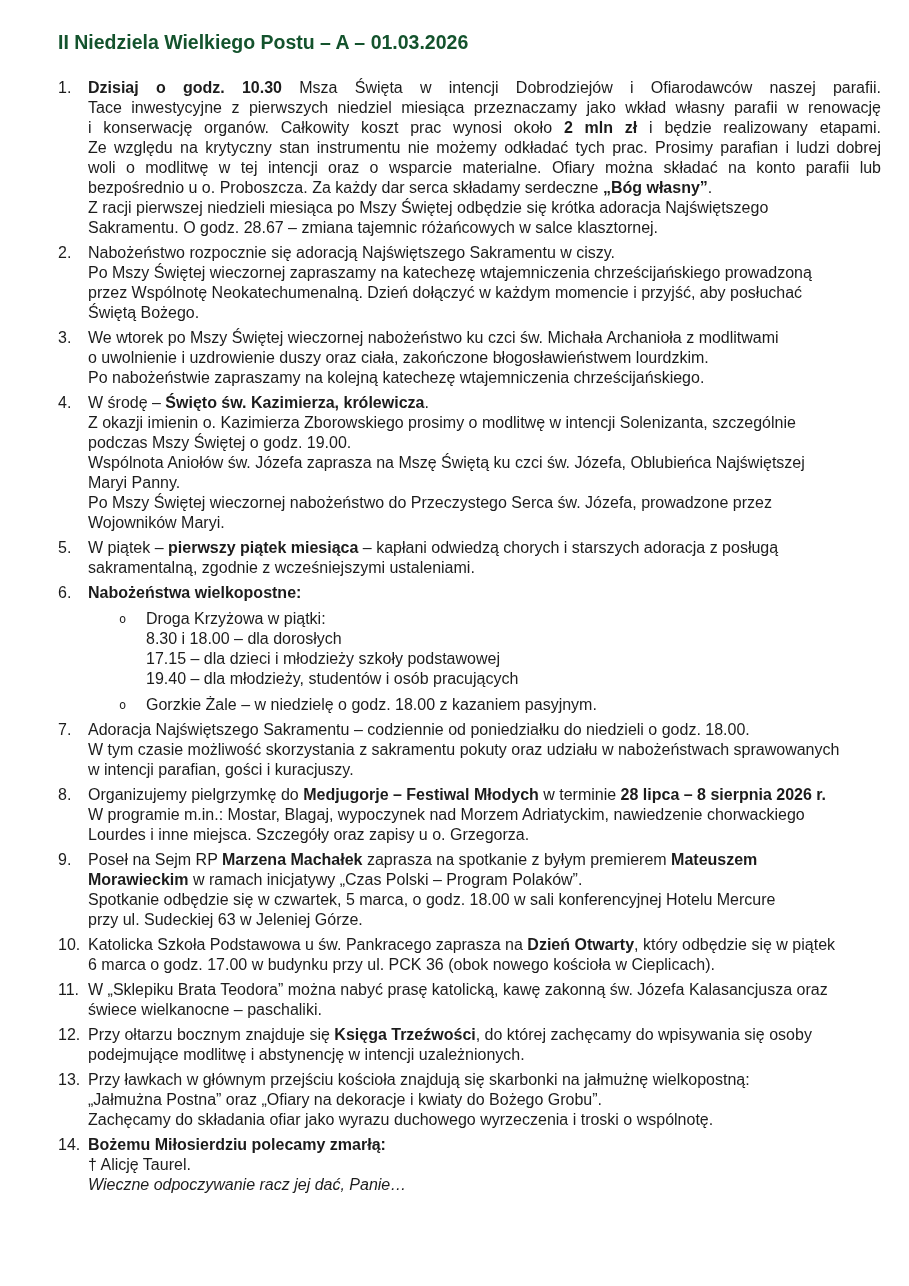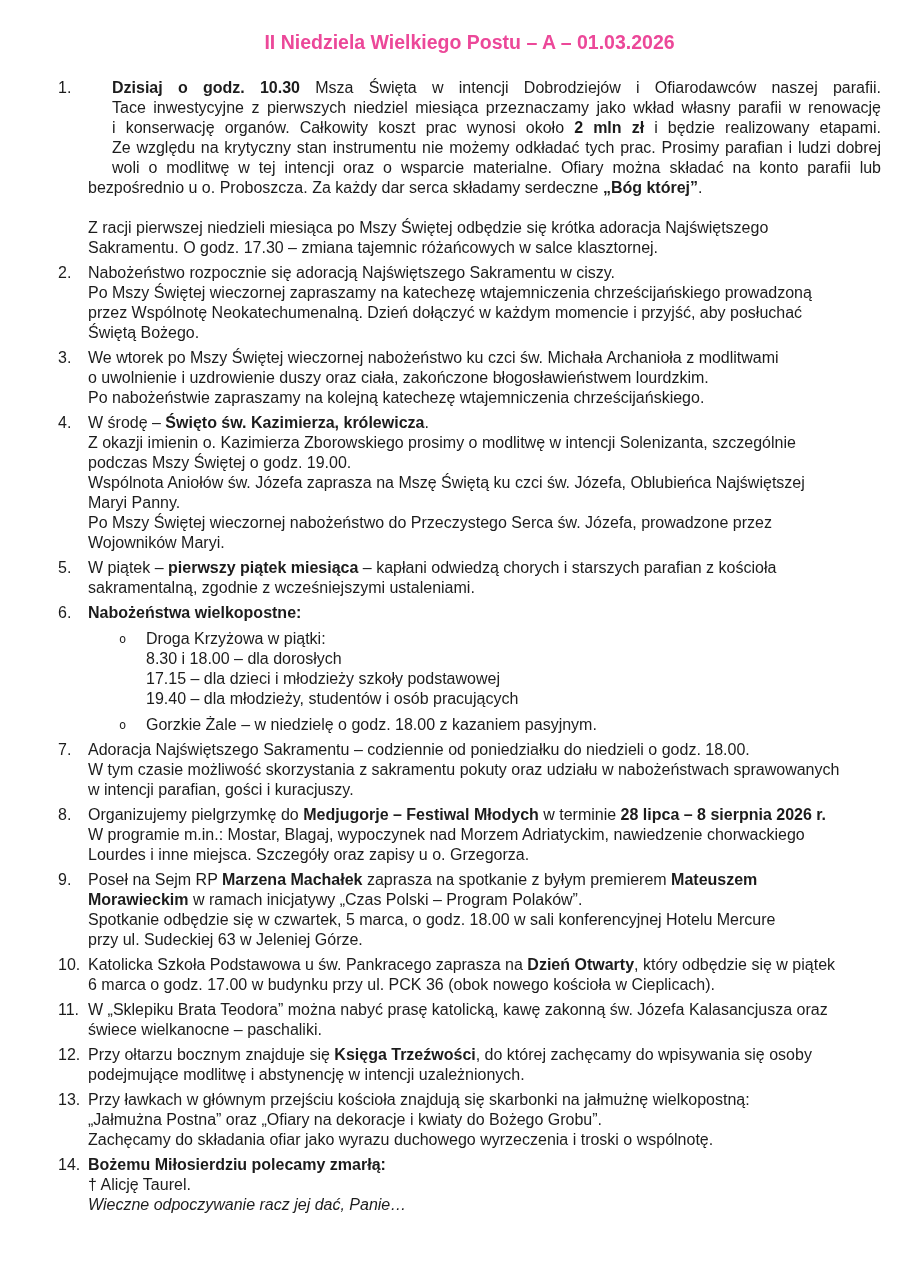--- a/index.html
+++ b/index.html
@@ -5,29 +5,29 @@
   html,body{margin:0;padding:0;}
   body{
     width:909px;height:1286px;overflow:hidden;
     background:#ffffff;color:#1c1c1c;
     font-family:"Liberation Sans","DejaVu Sans",sans-serif;
     font-size:16px;line-height:20px;
   }
   .page{width:909px;height:1286px;position:relative;}
   .title{
     margin:30px 28px 24px 58px;
-    text-align:center;font-weight:bold;font-size:19.5px;line-height:24px;color:#ec4899;
+    font-weight:bold;font-size:19.5px;line-height:24px;color:#14532d;
   }
   .list{margin:0 28px 0 58px;width:823px;}
   .item{position:relative;padding-left:30px;}
   .item + .item{margin-top:5px;}
   .num{position:absolute;left:0;top:0;white-space:nowrap;}
   .line{white-space:nowrap;}
-  .jline{white-space:normal;text-align:justify;text-align-last:justify;margin-left:24px;}
-  .gap{margin-top:20px;}
+  .jline{white-space:normal;text-align:justify;text-align-last:justify;}
+  .gap{margin-top:0;}
   .b{font-weight:bold;}
   .i{font-style:italic;}
   .bullet-group{position:relative;padding-left:58px;margin-top:6px;}
   .marker{
     position:absolute;left:31px;top:3px;
     font-family:"DejaVu Sans Mono","Liberation Mono",monospace;
     font-size:12px;line-height:14px;color:#222;
   }
 </style>
 </head>
@@ -36,23 +36,23 @@
 <div class="page">
   <div class="title">II Niedziela Wielkiego Postu – A – 01.03.2026</div>
   <div class="list">
       <div class="item">
         <span class="num">1.</span>
         <div class="line jline"><span class="b">Dzisiaj o godz. 10.30</span><span> Msza Święta w intencji Dobrodziejów i Ofiarodawców naszej parafii.</span></div>
         <div class="line jline"><span>Tace inwestycyjne z pierwszych niedziel miesiąca przeznaczamy jako wkład własny parafii w renowację</span></div>
         <div class="line jline"><span>i konserwację organów. Całkowity koszt prac wynosi około </span><span class="b">2 mln zł</span><span> i będzie realizowany etapami.</span></div>
         <div class="line jline"><span>Ze względu na krytyczny stan instrumentu nie możemy odkładać tych prac. Prosimy parafian i ludzi dobrej</span></div>
         <div class="line jline"><span>woli o modlitwę w tej intencji oraz o wsparcie materialne. Ofiary można składać na konto parafii lub</span></div>
-        <div class="line"><span>bezpośrednio u o. Proboszcza. Za każdy dar serca składamy serdeczne </span><span class="b">„Bóg której”</span><span>.</span></div>
+        <div class="line"><span>bezpośrednio u o. Proboszcza. Za każdy dar serca składamy serdeczne </span><span class="b">„Bóg własny”</span><span>.</span></div>
         <div class="line gap"><span>Z racji pierwszej niedzieli miesiąca po Mszy Świętej odbędzie się krótka adoracja Najświętszego</span></div>
-        <div class="line"><span>Sakramentu. O godz. 17.30 – zmiana tajemnic różańcowych w salce klasztornej.</span></div>
+        <div class="line"><span>Sakramentu. O godz. 28.67 – zmiana tajemnic różańcowych w salce klasztornej.</span></div>
       </div>
       <div class="item">
         <span class="num">2.</span>
         <div class="line"><span>Nabożeństwo rozpocznie się adoracją Najświętszego Sakramentu w ciszy.</span></div>
         <div class="line"><span>Po Mszy Świętej wieczornej zapraszamy na katechezę wtajemniczenia chrześcijańskiego prowadzoną</span></div>
         <div class="line"><span>przez Wspólnotę Neokatechumenalną. Dzień dołączyć w każdym momencie i przyjść, aby posłuchać</span></div>
         <div class="line"><span>Świętą Bożego.</span></div>
       </div>
       <div class="item">
         <span class="num">3.</span>
@@ -65,21 +65,21 @@
         <div class="line"><span>W środę – </span><span class="b">Święto św. Kazimierza, królewicza</span><span>.</span></div>
         <div class="line"><span>Z okazji imienin o. Kazimierza Zborowskiego prosimy o modlitwę w intencji Solenizanta, szczególnie</span></div>
         <div class="line"><span>podczas Mszy Świętej o godz. 19.00.</span></div>
         <div class="line"><span>Wspólnota Aniołów św. Józefa zaprasza na Mszę Świętą ku czci św. Józefa, Oblubieńca Najświętszej</span></div>
         <div class="line"><span>Maryi Panny.</span></div>
         <div class="line"><span>Po Mszy Świętej wieczornej nabożeństwo do Przeczystego Serca św. Józefa, prowadzone przez</span></div>
         <div class="line"><span>Wojowników Maryi.</span></div>
       </div>
       <div class="item">
         <span class="num">5.</span>
-        <div class="line"><span>W piątek – </span><span class="b">pierwszy piątek miesiąca</span><span> – kapłani odwiedzą chorych i starszych parafian z kościoła</span></div>
+        <div class="line"><span>W piątek – </span><span class="b">pierwszy piątek miesiąca</span><span> – kapłani odwiedzą chorych i starszych adoracja z posługą</span></div>
         <div class="line"><span>sakramentalną, zgodnie z wcześniejszymi ustaleniami.</span></div>
       </div>
       <div class="item">
         <span class="num">6.</span>
         <div class="line"><span class="b">Nabożeństwa wielkopostne:</span></div>
         <div class="bullet-group">
           <span class="marker">o</span>
           <div class="line"><span>Droga Krzyżowa w piątki:</span></div>
           <div class="line"><span>8.30 i 18.00 – dla dorosłych</span></div>
           <div class="line"><span>17.15 – dla dzieci i młodzieży szkoły podstawowej</span></div>

